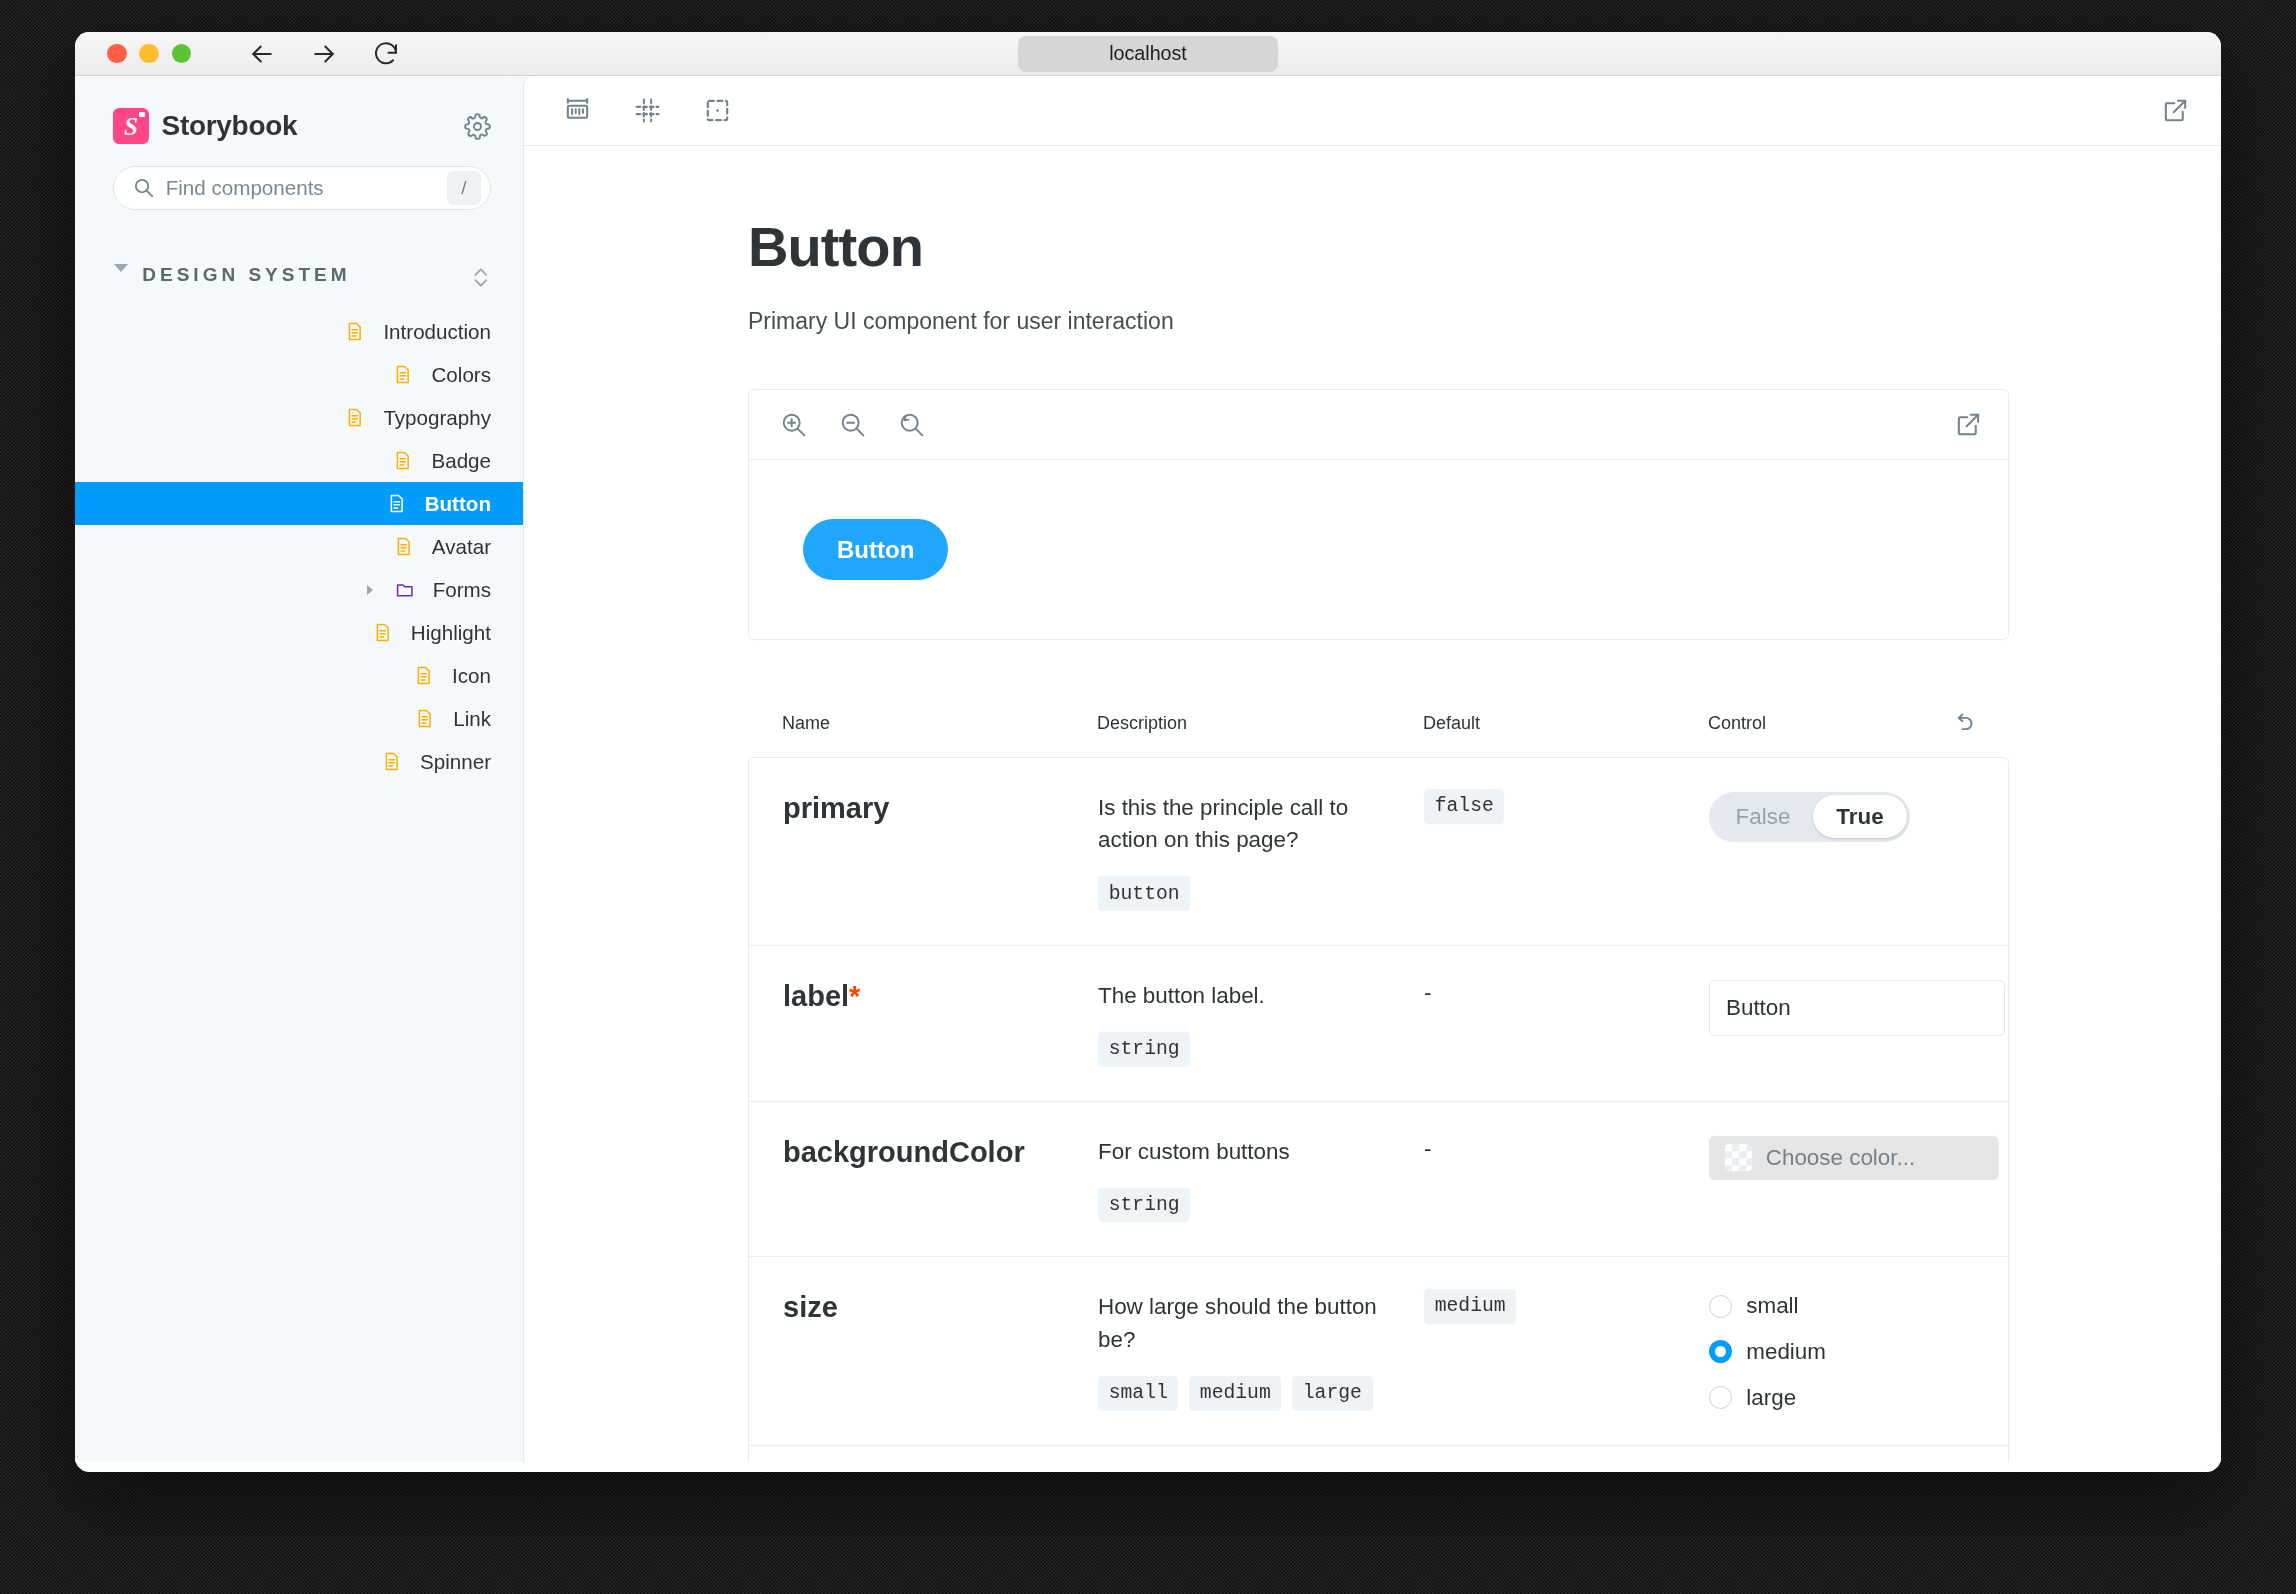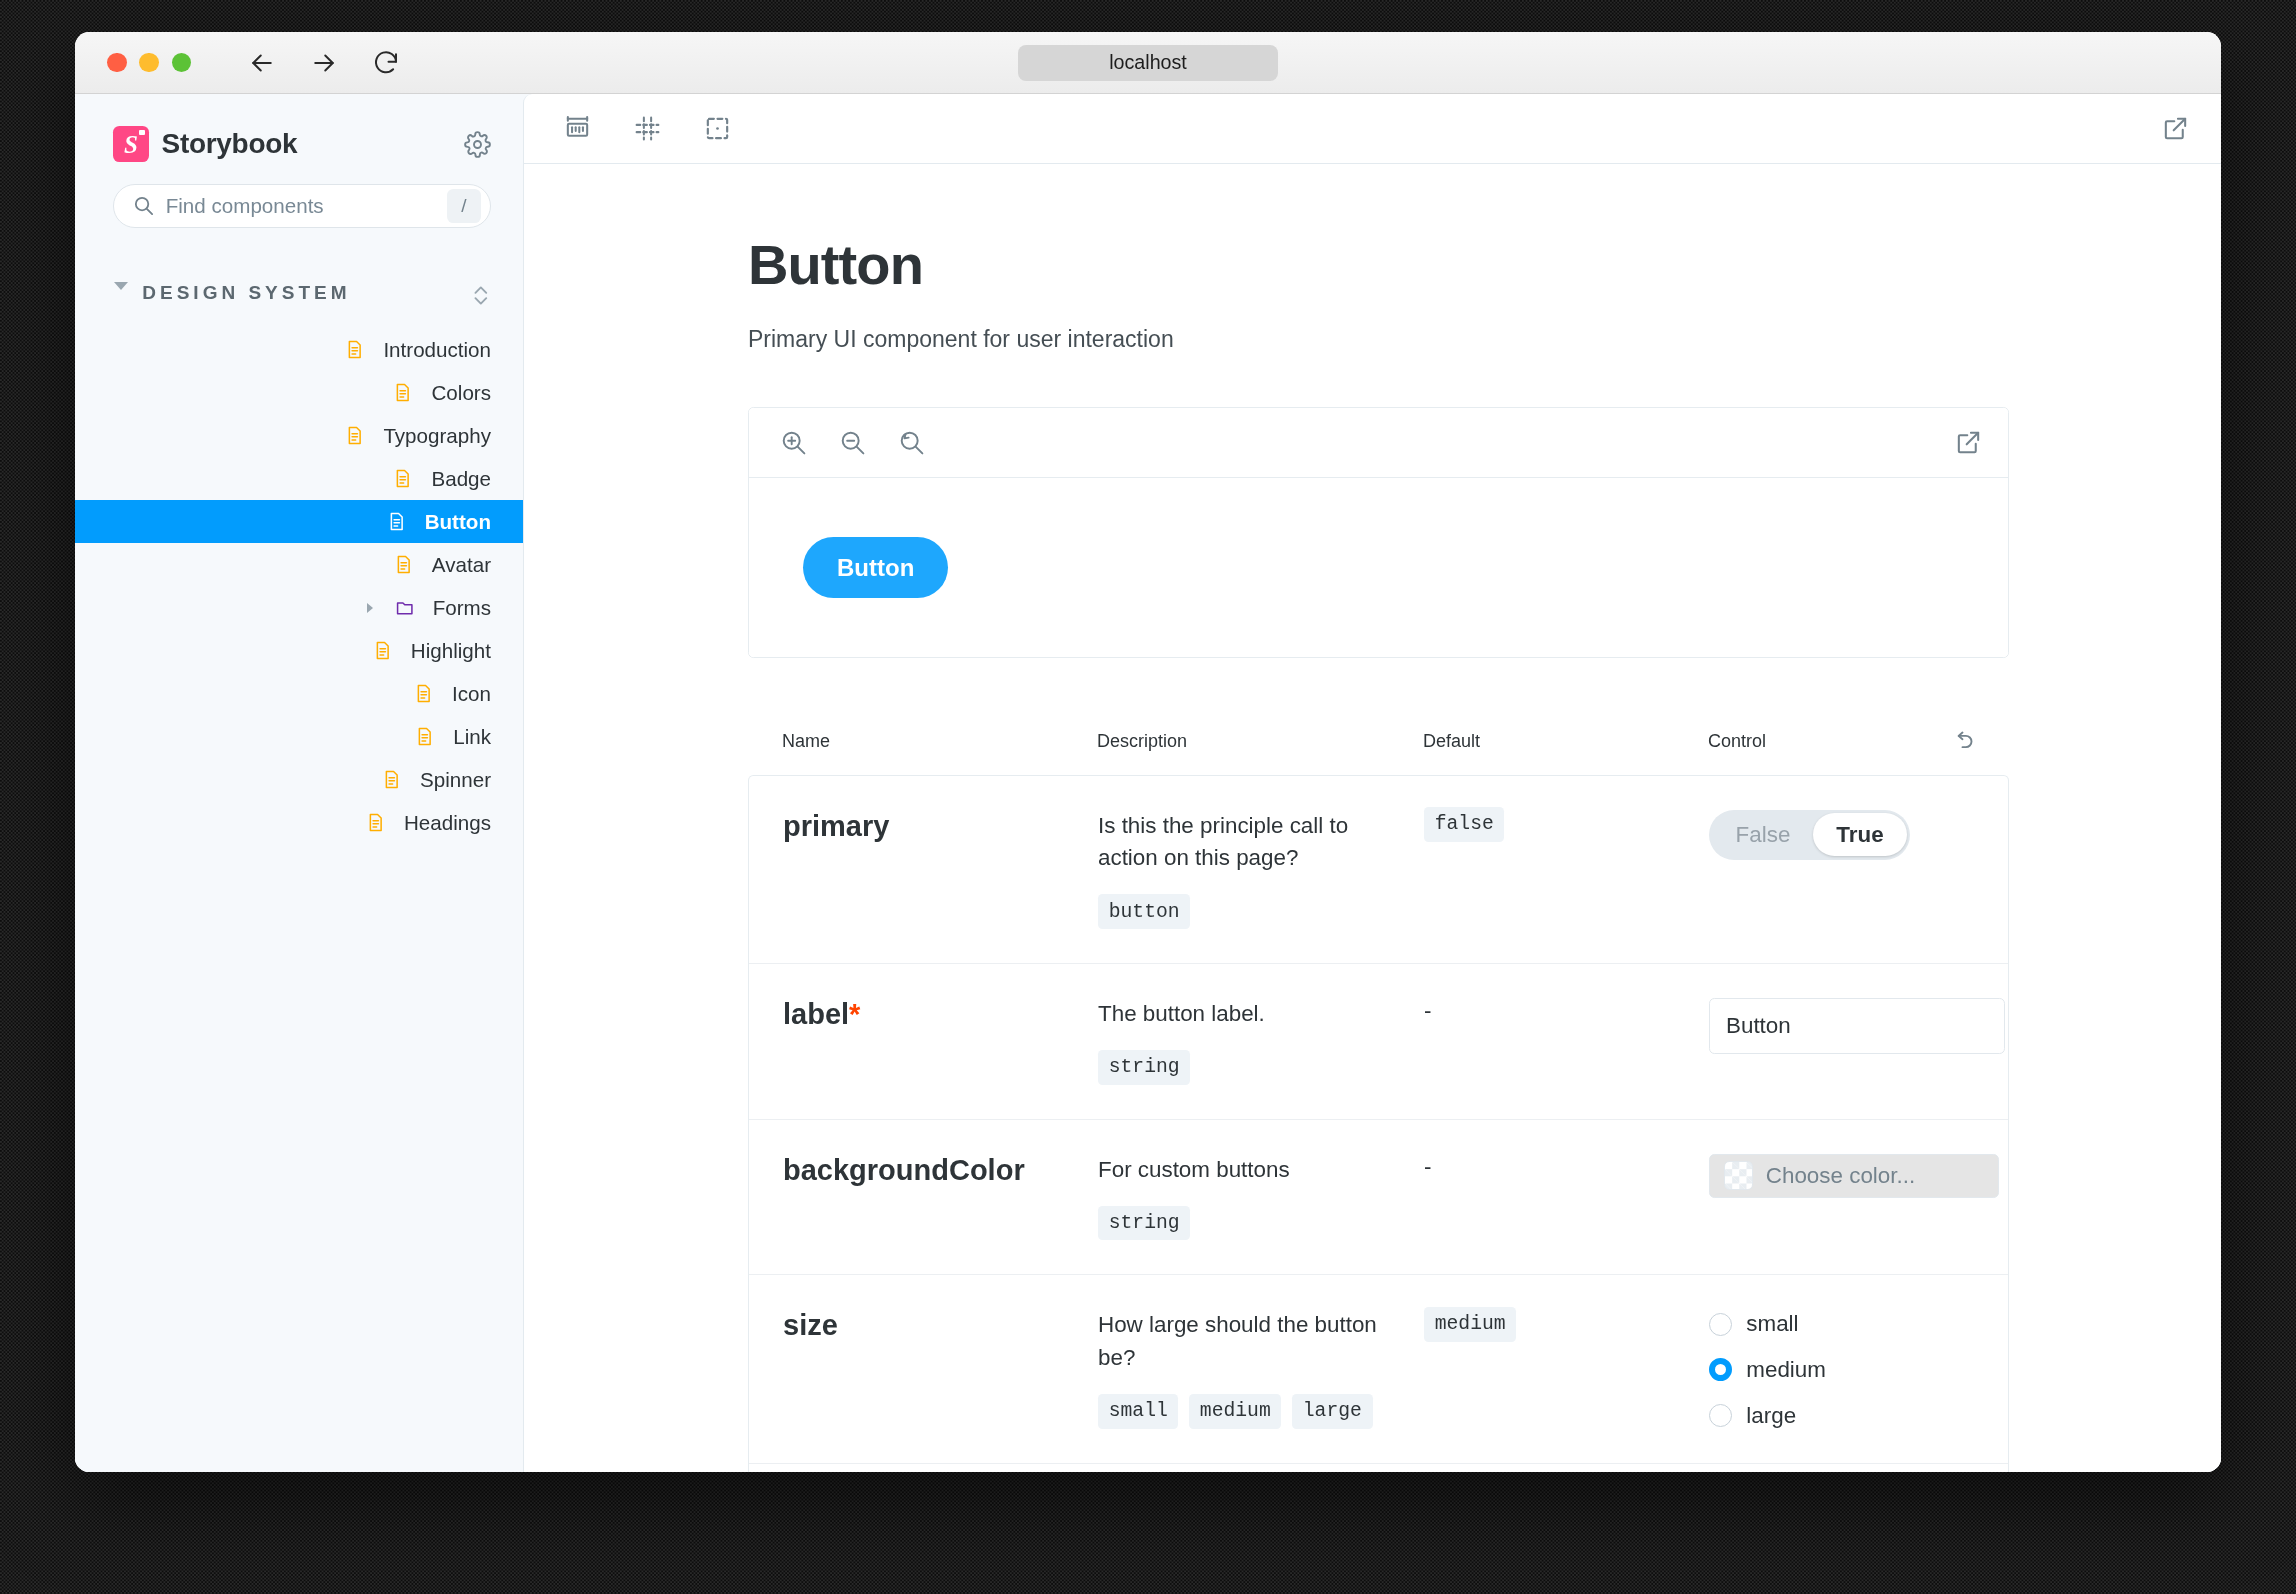--- a/index.html
+++ b/index.html
@@ -23,21 +23,21 @@
     position: absolute;
     left: 75px; top: 32px;
     width: 2146px; height: 1440px;
     background: #fff;
     border-radius: 14.3px;
     overflow: hidden;
     box-shadow: 0 27px 81px rgba(0,0,0,.55);
   }
 
   .titlebar {
-    height: 62px;
+    height: 44px;
     background: linear-gradient(#f6f6f6, #ececec);
     border-bottom: 0.9px solid #d3d3d3;
     display: flex; align-items: center;
     position: relative;
     padding: 0 19.7px;
   }
   .lights { display: flex; gap: 12.5px; margin-left: 12.5px; }
   .light { width: 19.7px; height: 19.7px; border-radius: 50%; }
   .l-red { background: #ff5f43; }
   .l-yellow { background: #febc2e; }
@@ -503,34 +503,20 @@
             </span>
             <span class="ico">
               <svg viewBox="0 0 24 24" fill="none" stroke="#ffae00" stroke-width="1.7" stroke-linejoin="round" stroke-linecap="round">
                 <path d="M6 3h8l4 4v14H6z"></path>
                 <line x1="9" y1="10" x2="15" y2="10"></line>
                 <line x1="9" y1="13.5" x2="15" y2="13.5"></line>
                 <line x1="9" y1="17" x2="13" y2="17"></line>
               </svg>
             </span>
             <span>Spinner</span>
-          </div>
-          <div class="navitem">
-            <span class="indent">
-              <span class="tw"></span>
-            </span>
-            <span class="ico">
-              <svg viewBox="0 0 24 24" fill="none" stroke="#ffae00" stroke-width="1.7" stroke-linejoin="round" stroke-linecap="round">
-                <path d="M6 3h8l4 4v14H6z"></path>
-                <line x1="9" y1="10" x2="15" y2="10"></line>
-                <line x1="9" y1="13.5" x2="15" y2="13.5"></line>
-                <line x1="9" y1="17" x2="13" y2="17"></line>
-              </svg>
-            </span>
-            <span>Headings</span>
           </div>
         </div>
     </div>
 
     <div class="main">
 
       <div class="maintoolbar">
         <div class="tbbtn">
           <svg viewBox="0 0 24 24" fill="none" stroke="currentColor" stroke-width="1.7" stroke-linecap="round">
               <line x1="4" y1="4" x2="20" y2="4"></line>

